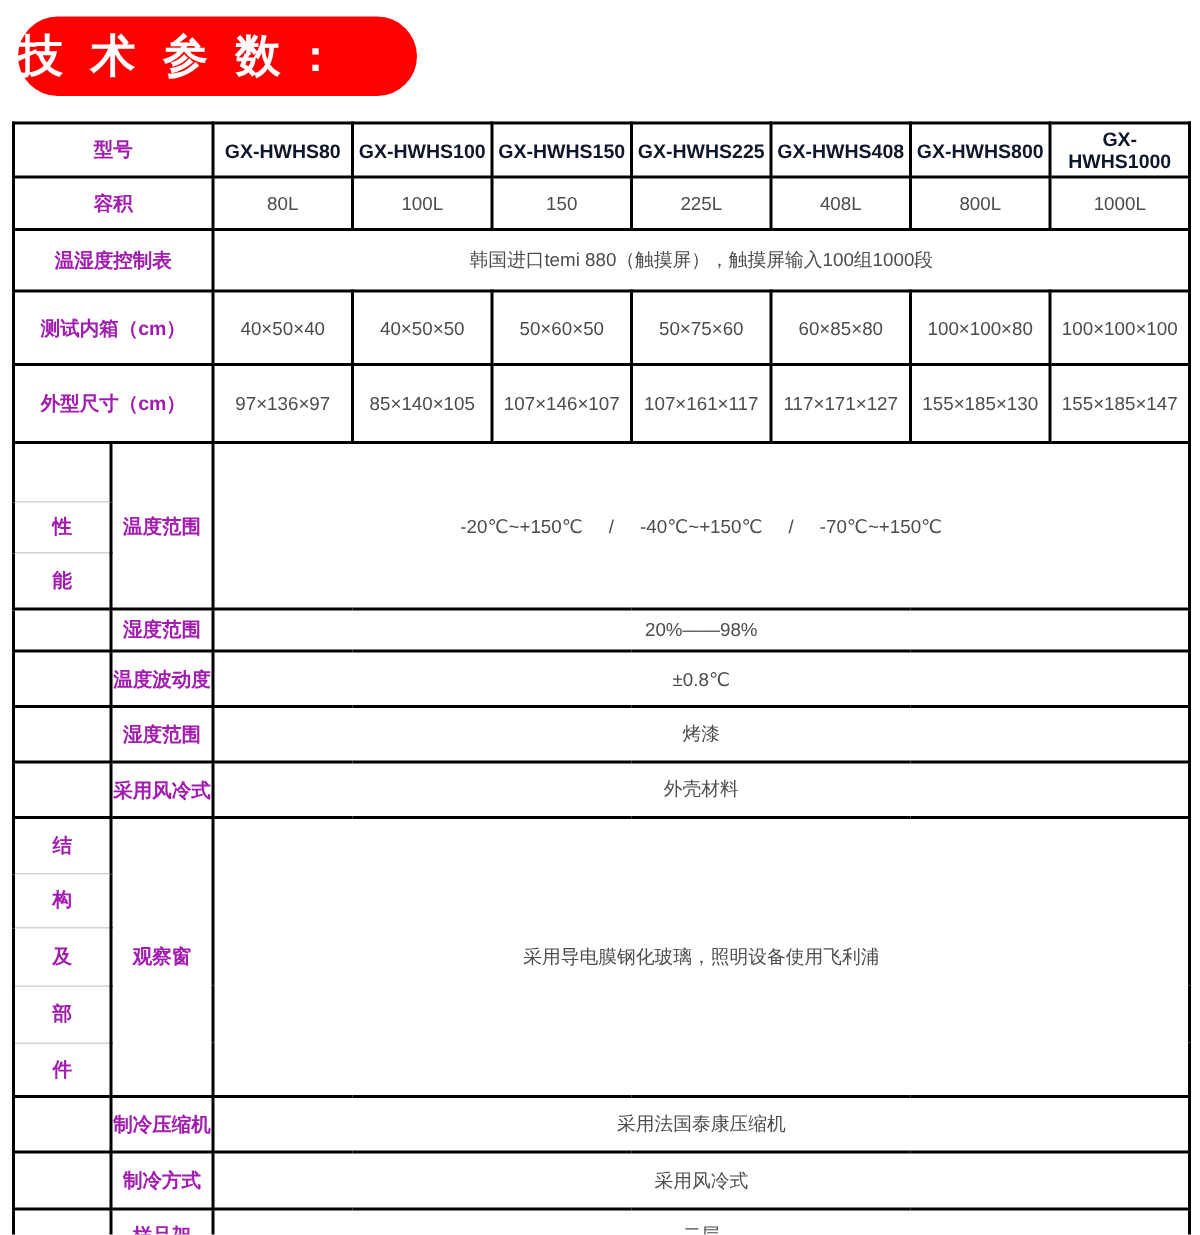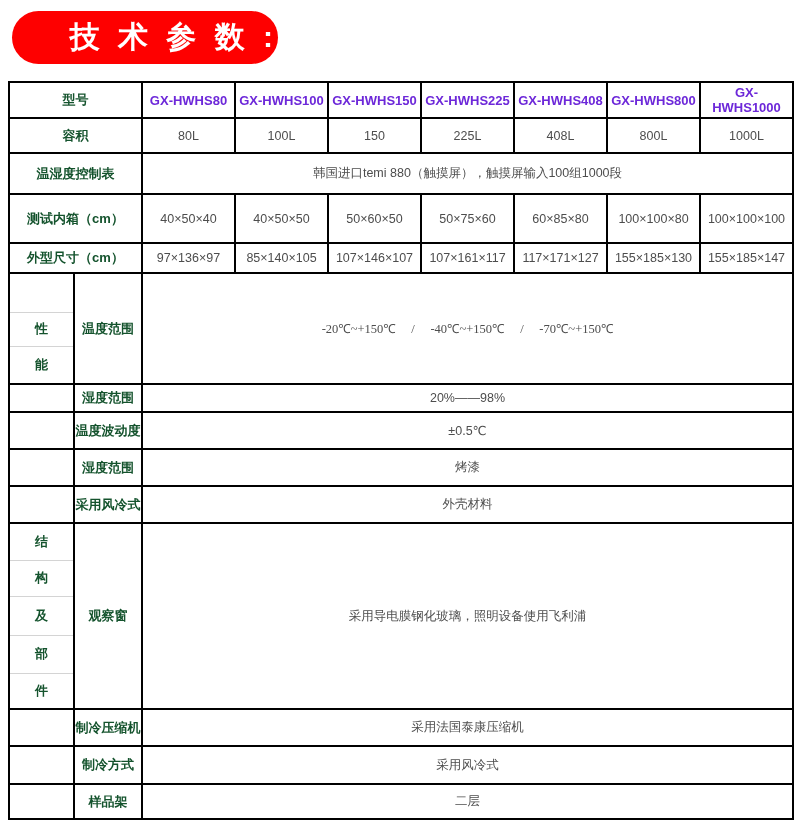--- a/index.html
+++ b/index.html
@@ -8,43 +8,43 @@
     width: 800px; height: 823px;
     position: relative;
     font-family: "Liberation Sans", "DejaVu Sans", sans-serif;
     overflow: hidden;
   }
   .banner {
     position: absolute; left: 12px; top: 11px;
     width: 266px; height: 53px;
     background: #fe0000;
     border-radius: 27px;
-    display: flex; align-items: center; justify-content: flex-end;
+    display: flex; align-items: center; justify-content: flex-start;
     color: #ffffff; font-size: 30px; font-weight: bold;
     letter-spacing: 5px; white-space: pre;
   }
   table.spec {
     position: absolute; left: 8px; top: 81px;
     width: 784px;
     border-collapse: collapse;
     table-layout: fixed;
   }
   td {
     border: 2px solid #000000;
     text-align: center; vertical-align: middle;
     font-size: 12.5px; color: #4d4d4d;
     overflow: hidden;
   }
-  td.lbl { font-weight: bold; color: #14532d; font-size: 13px; }
-  td.model { font-weight: bold; color: #6d28d9; font-size: 13px; }
+  td.lbl { font-weight: bold; color: #a21caf; font-size: 13px; }
+  td.model { font-weight: bold; color: #0f172a; font-size: 13px; }
   td.sub-cell {
     border-top: 1px solid #d4d4d4;
     border-bottom: 1px solid #d4d4d4;
   }
-  td.pre { white-space: pre; font-family: Liberation Serif, serif; }
+  td.pre { white-space: pre; }
 </style>
 </head>
 <body>
 
 <div class="banner">
   <span>技 术 参 数 :</span>
 </div>
 
 <table class="spec">
   <colgroup>
@@ -91,21 +91,21 @@
       <td colspan="2" class="lbl">测试内箱（cm）</td>
       <td>40×50×40</td>
       <td>40×50×50</td>
       <td>50×60×50</td>
       <td>50×75×60</td>
       <td>60×85×80</td>
       <td>100×100×80</td>
       <td>100×100×100</td>
     </tr>
 
-    <tr style="height:30px">
+    <tr style="height:52px">
       <td colspan="2" class="lbl">外型尺寸（cm）</td>
       <td>97×136×97</td>
       <td>85×140×105</td>
       <td>107×146×107</td>
       <td>107×161×117</td>
       <td>117×171×127</td>
       <td>155×185×130</td>
       <td>155×185×147</td>
     </tr>
 
@@ -123,21 +123,21 @@
 
     <tr style="height:28px">
       <td></td>
       <td class="lbl">湿度范围</td>
       <td colspan="7">20%——98%</td>
     </tr>
 
     <tr style="height:37px">
       <td></td>
       <td class="lbl">温度波动度</td>
-      <td colspan="7">±0.5℃</td>
+      <td colspan="7">±0.8℃</td>
     </tr>
 
     <tr style="height:37px">
       <td></td>
       <td class="lbl">湿度范围</td>
       <td colspan="7">烤漆</td>
     </tr>
 
     <tr style="height:37px">
       <td></td>

